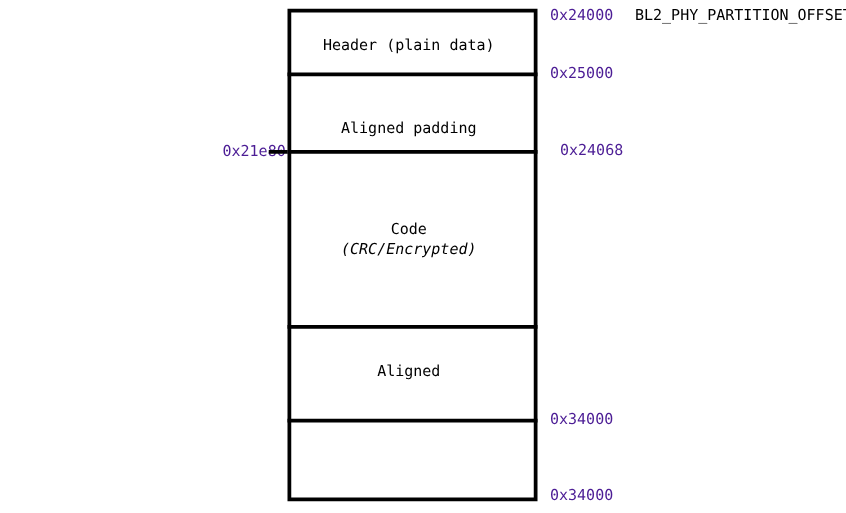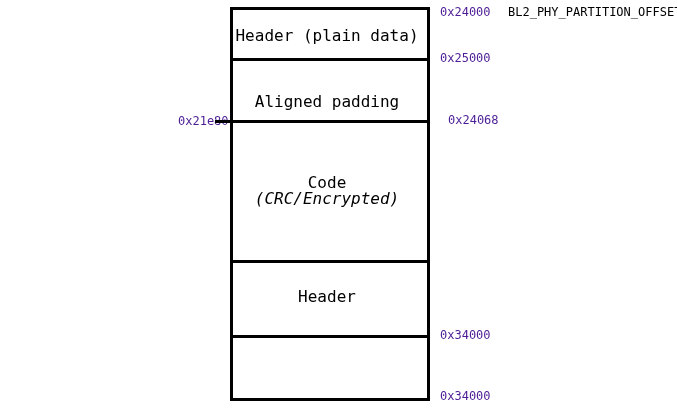--- a/index.html
+++ b/index.html
@@ -41,21 +41,21 @@
     border-top: 3px solid #000000;
     box-sizing: border-box;
   }
 
   
   .region-label {
     position: absolute;
     left: 233px;
     width: 188px;
     text-align: center;
-    font-size: 16px;
+    font-size: 12px;
     line-height: 16px;
     color: #000000;
     white-space: pre;
   }
 
   
   .addr {
     position: absolute;
     font-size: 12px;
     line-height: 14px;
@@ -97,21 +97,21 @@
   <div class="divider" style="top:260px;"></div>
   <div class="divider" style="top:335px;"></div>
 
   <div class="region-label" style="top:28px;">Header (plain data)</div>
 
   <div class="region-label" style="top:94px;text-align:center;">Aligned padding</div>
 
   <div class="region-label" style="top:175px;">Code</div>
   <div class="region-label" style="top:191px;font-style:italic;">(CRC/Encrypted)</div>
 
-  <div class="region-label" style="top:289px;">Header</div>
+  <div class="region-label" style="top:289px;">Aligned</div>
 
 
   <div class="addr" style="left:440px; top:5px;">0x24000</div>
 
   <div class="addr" style="left:440px; top:51px;">0x25000</div>
 
   <div class="addr" style="left:448px; top:113px;">0x24068</div>
 
   <div class="addr" style="left:440px; top:328px;">0x34000</div>
 

